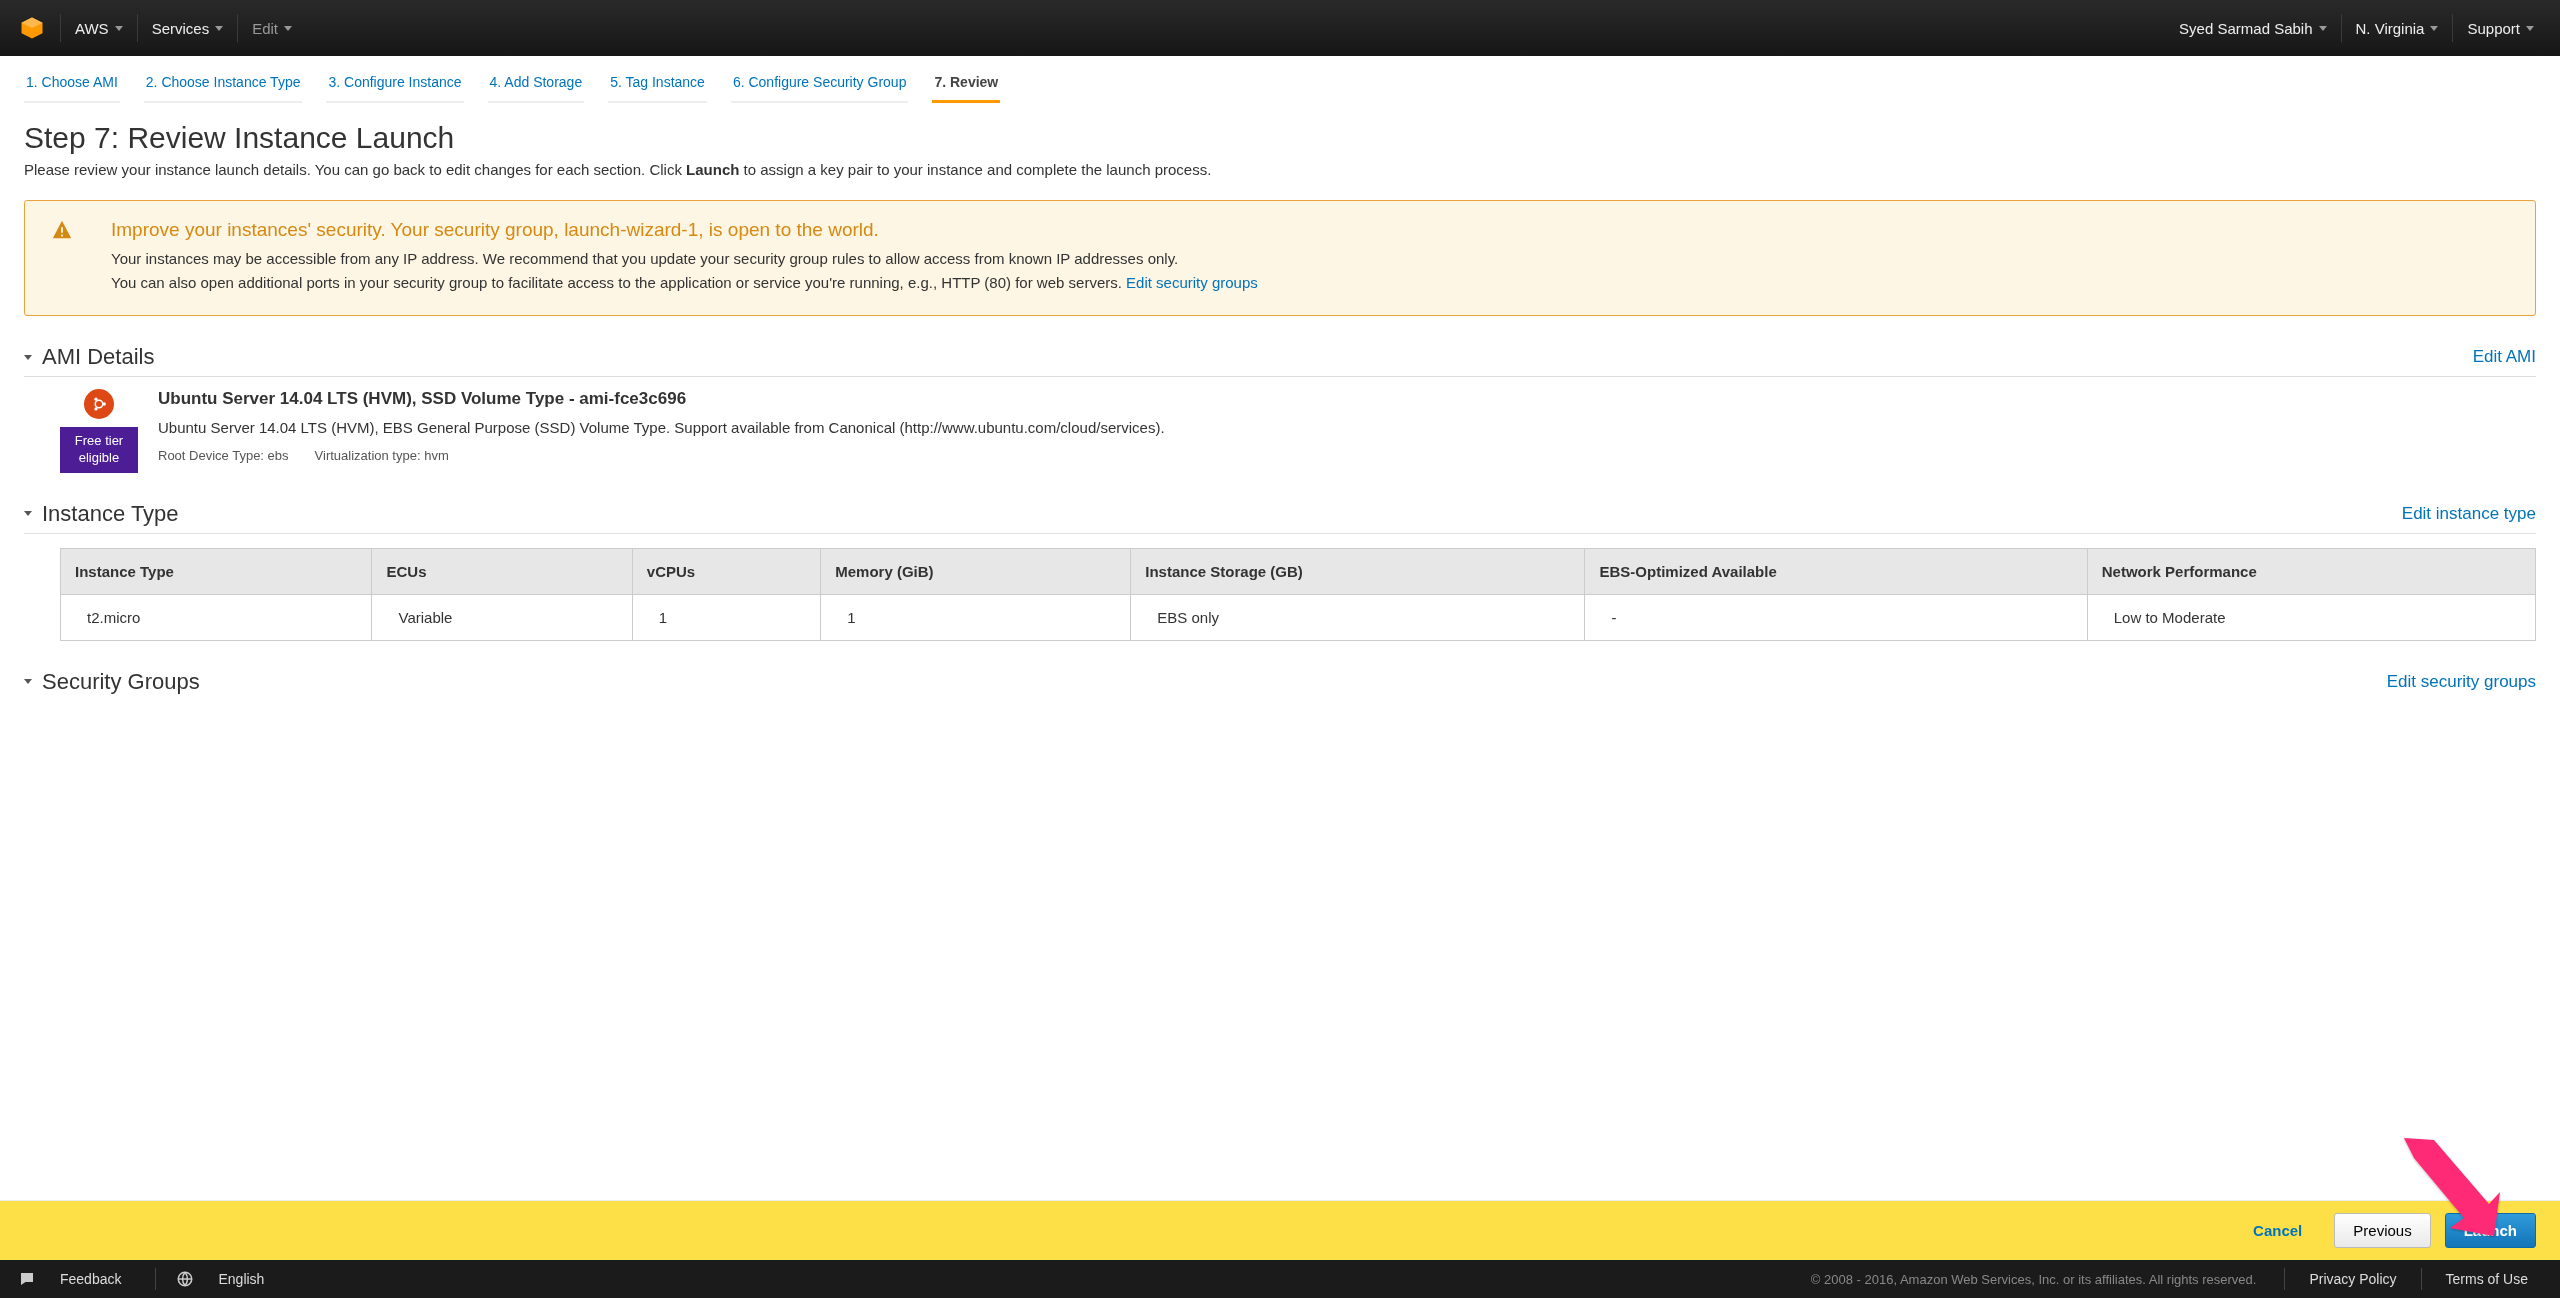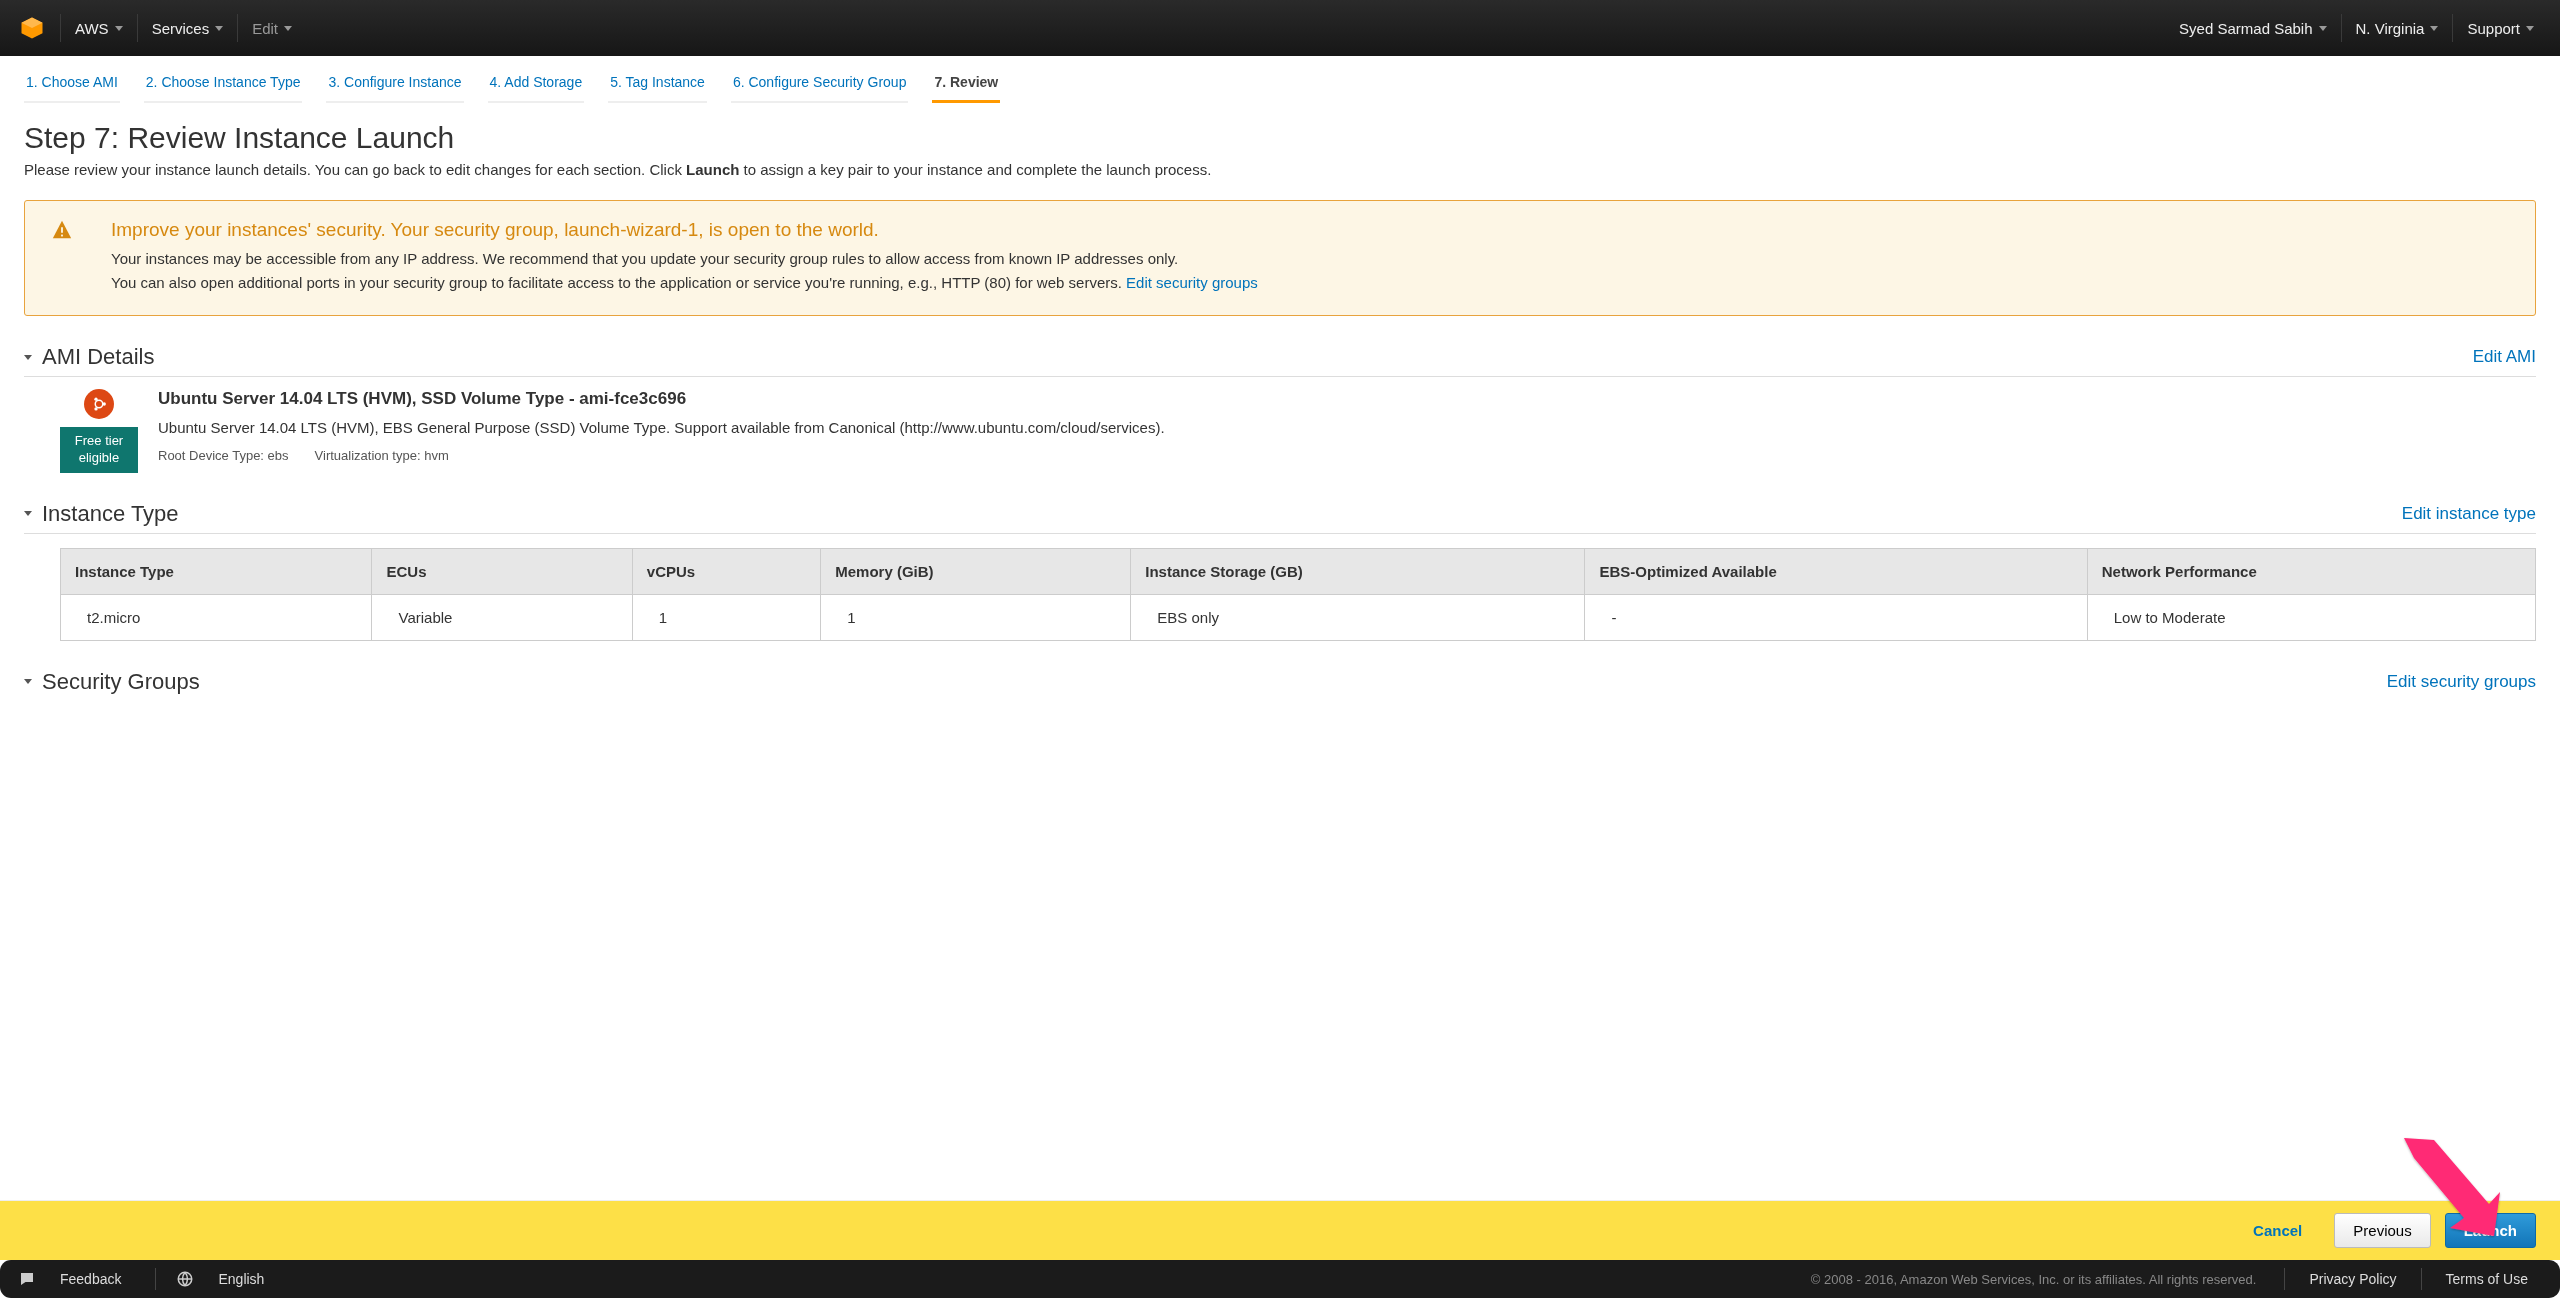--- a/index.html
+++ b/index.html
@@ -36,41 +36,41 @@
 
 .section-hdr { display: flex; align-items: center; margin-top: 28px; border-bottom: 1px solid #ddd; padding-bottom: 6px; }
 .section-hdr .caret-down { margin-right: 10px; border-top-color: #555; }
 .section-hdr h2 { font-size: 22px; font-weight: 400; color: #333; flex: 1; }
 .section-hdr a { color: #0073bb; text-decoration: none; font-size: 17px; }
 
 
 .ami-row { display: flex; gap: 20px; padding: 12px 0 0 36px; }
 .ami-left { width: 78px; display: flex; flex-direction: column; align-items: center; gap: 8px; }
 .ubuntu-circle { width: 30px; height: 30px; border-radius: 50%; background: #dd4814; display: flex; align-items: center; justify-content: center; color: #fff; font-size: 11px; }
-.free-tier { background: #0f766e; color: #fff; font-size: 13px; padding: 6px 6px; text-align: center; line-height: 1.3; }
+.free-tier { background: #4c1d95; color: #fff; font-size: 13px; padding: 6px 6px; text-align: center; line-height: 1.3; }
 .ami-right h4 { font-size: 17px; font-weight: 700; color: #333; }
 .ami-right .desc { margin-top: 10px; font-size: 15px; color: #333; }
 .ami-right .meta { margin-top: 12px; font-size: 13px; color: #555; display: flex; gap: 26px; }
 
 
 .itable { width: calc(100% - 36px); margin-left: 36px; margin-top: 14px; border-collapse: collapse; border: 1px solid #ccc; }
 .itable th { background: #e7e7e7; text-align: left; padding: 14px 14px; font-weight: 700; font-size: 15px; border: 1px solid #ccc; }
 .itable td { padding: 14px 26px; font-size: 15px; border: 1px solid #ccc; }
 
 
 .actions { position: fixed; left: 0; right: 0; bottom: 38px; background: #fde047; padding: 12px 24px; display: flex; justify-content: flex-end; align-items: center; gap: 14px; border-top: 1px solid #eee; }
 .btn { padding: 8px 18px; font-size: 15px; border-radius: 3px; cursor: pointer; border: 1px solid #bbb; background: linear-gradient(#fff,#e9e9e9); }
 .btn.link { border: none; background: none; color: #0073bb; font-weight: 600; }
 .btn.primary { background: linear-gradient(#2f9bda,#1275b8); border: 1px solid #0d6aa8; color: #fff; font-weight: 700; }
 
 
 .overlay-arrow { position: fixed; bottom: 60px; right: 56px; pointer-events: none; }
 
 
-.footer { position: fixed; bottom: 0; left: 0; right: 0; height: 38px; background: #1b1b1b; color: #ccc; display: flex; align-items: center; padding: 0 18px; font-size: 14px; border-radius: 11px; }
+.footer { position: fixed; bottom: 0; left: 0; right: 0; height: 38px; background: #1b1b1b; color: #ccc; display: flex; align-items: center; padding: 0 18px; font-size: 14px; }
 .footer .fleft { display: flex; align-items: center; gap: 10px; }
 .footer .sep { width: 1px; height: 22px; background: #444; margin: 0 10px; }
 .footer .mid { flex: 1; text-align: right; color: #888; font-size: 13px; padding-right: 18px; }
 .footer a { color: #ddd; text-decoration: none; padding: 0 14px; }
 .globe-icon, .chat-icon { fill: #ccc; }
 </style>
 </head>
 <body>
 
 <div class="topnav">

